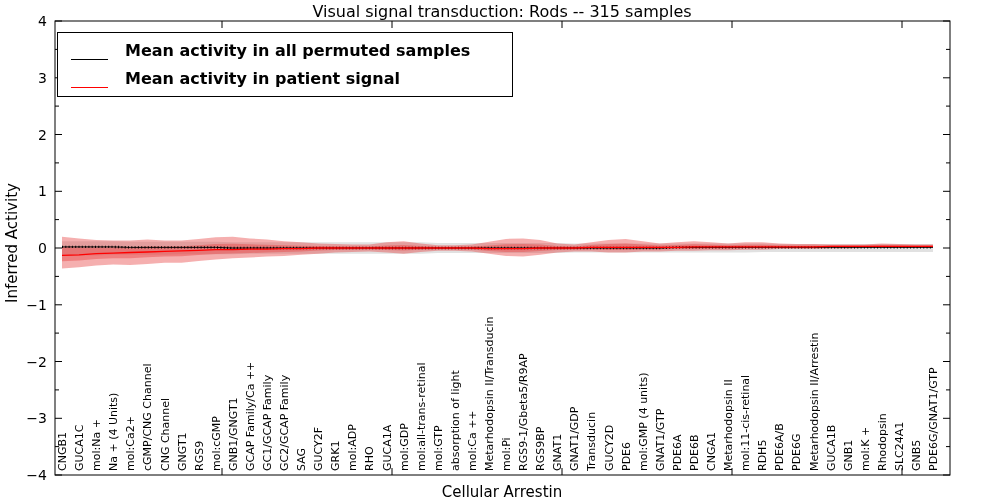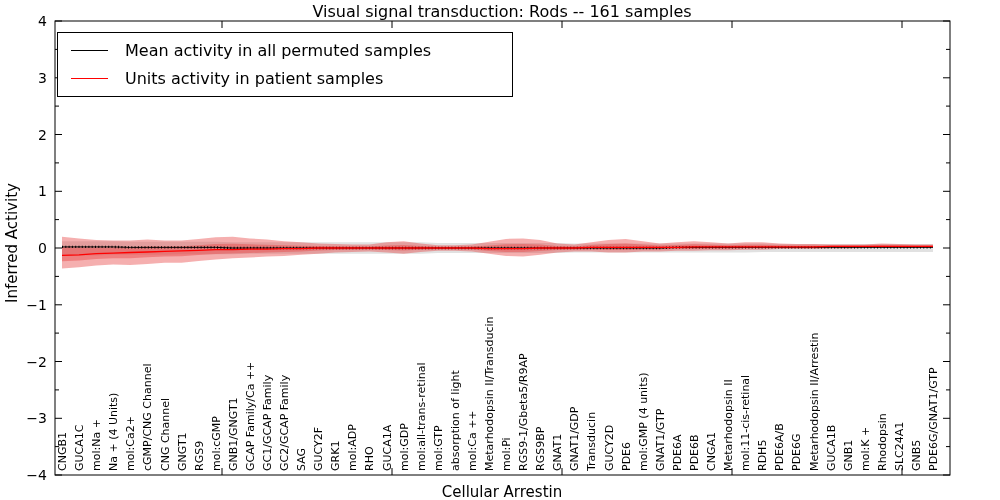--- a/index.html
+++ b/index.html
@@ -21,21 +21,21 @@
   .xlabel{
     position:absolute;top:483px;left:502px;transform:translateX(-50%);
     font-size:15px;white-space:nowrap;
   }
   #plot{position:absolute;top:0;left:0;}
   .legend{
     position:absolute;left:57px;top:32px;width:456px;height:65px;
     border:1.5px solid #000;background:#fff;box-sizing:border-box;
     display:flex;flex-direction:column;justify-content:space-evenly;
   }
-  .legend-row{display:flex;align-items:center;padding-left:13px;}
+  .legend-row{display:flex;align-items:flex-end;padding-left:13px;font-weight:bold;}
   .legend-line{width:37px;height:0;border-top:1.7px solid #000;margin-right:17px;flex:0 0 auto;}
   .legend-label{font-size:16px;white-space:nowrap;}
   svg text{font-family:"DejaVu Sans","Liberation Sans",sans-serif;}
 </style>
 </head>
 <body>
 
 <div class="fig">
 
   <svg id="plot" width="1000" height="500" viewBox="0 0 1000 500">
@@ -146,28 +146,28 @@
       <text transform="translate(817.5,471) rotate(-90)" text-anchor="start" font-size="11" fill="#000">Metarhodopsin II/Arrestin</text>
       <text transform="translate(834.5,471) rotate(-90)" text-anchor="start" font-size="11" fill="#000">GUCA1B</text>
       <text transform="translate(851.6,471) rotate(-90)" text-anchor="start" font-size="11" fill="#000">GNB1</text>
       <text transform="translate(868.7,471) rotate(-90)" text-anchor="start" font-size="11" fill="#000">mol:K +</text>
       <text transform="translate(885.8,471) rotate(-90)" text-anchor="start" font-size="11" fill="#000">Rhodopsin</text>
       <text transform="translate(902.8,471) rotate(-90)" text-anchor="start" font-size="11" fill="#000">SLC24A1</text>
       <text transform="translate(919.9,471) rotate(-90)" text-anchor="start" font-size="11" fill="#000">GNB5</text>
       <text transform="translate(937.0,471) rotate(-90)" text-anchor="start" font-size="11" fill="#000">PDE6G/GNAT1/GTP</text>
     </svg>
 
-  <div class="title">Visual signal transduction: Rods -- 161 samples</div>
+  <div class="title">Visual signal transduction: Rods -- 315 samples</div>
   <div class="ylabel">Inferred Activity</div>
   <div class="xlabel">Cellular Arrestin</div>
 
   <div class="legend">
     <div class="legend-row">
       <span class="legend-line" style="border-top-color: rgb(0, 0, 0);"></span>
       <span class="legend-label">Mean activity in all permuted samples</span>
     </div>
     <div class="legend-row">
       <span class="legend-line" style="border-top-color: rgb(255, 0, 0);"></span>
-      <span class="legend-label">Units activity in patient samples</span>
+      <span class="legend-label">Mean activity in patient signal</span>
     </div>
   </div>
 
 </div>
 
 </body></html>

